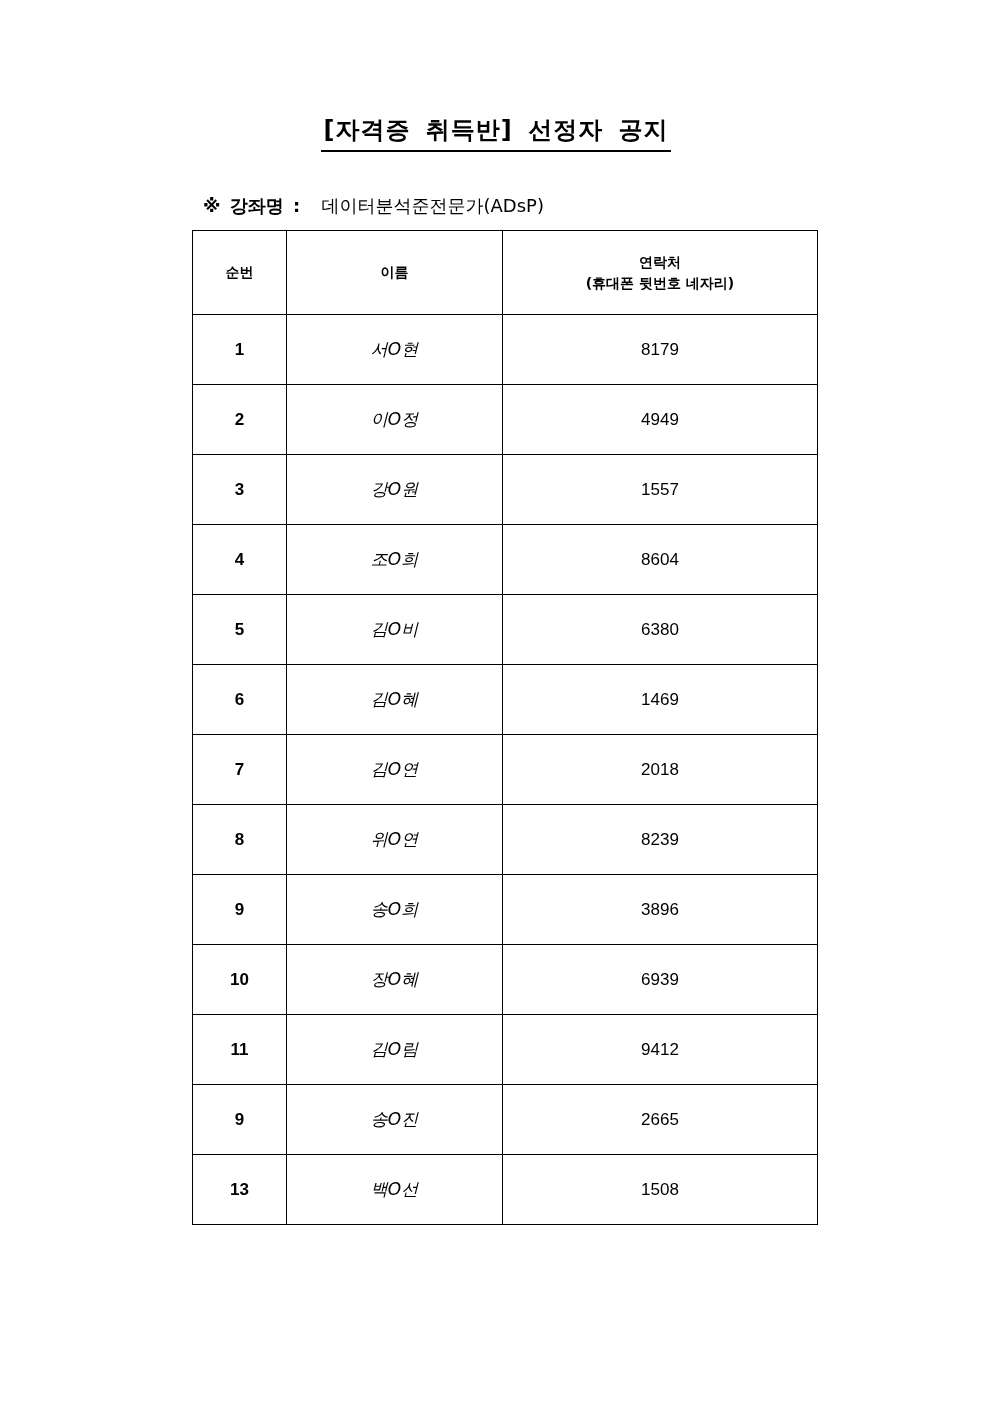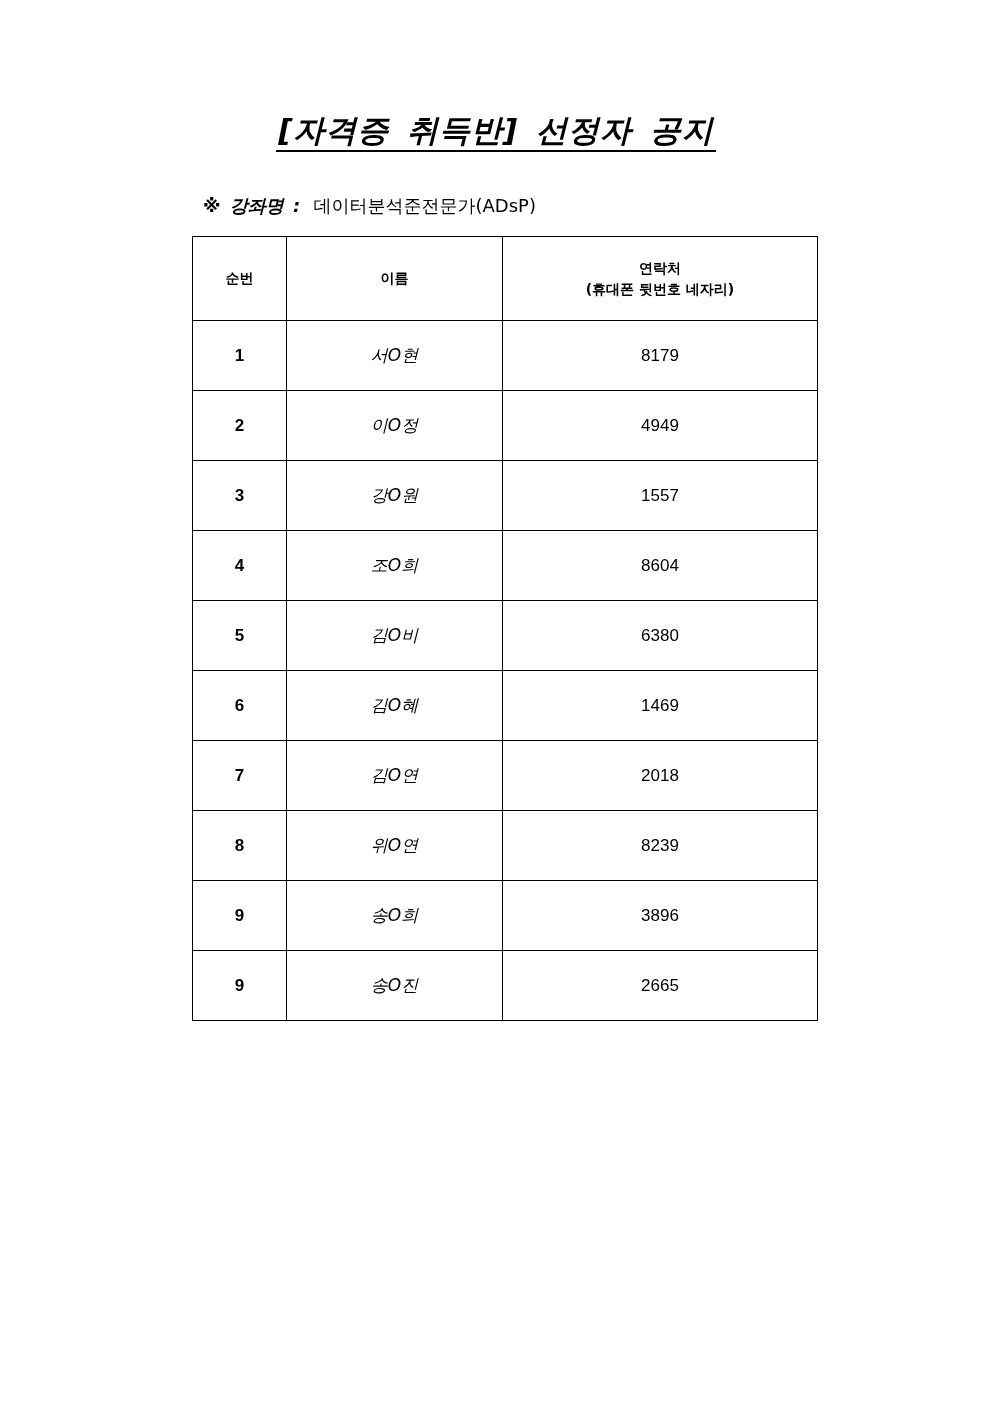--- a/index.html
+++ b/index.html
@@ -16,44 +16,43 @@
     }
     .title {
       position: absolute;
       left: 0;
       width: 992px;
       top: 110px;
       text-align: center;
     }
     .title span {
       display: inline-block;
-      font-size: 31px;
+      font-size: 24px;
       font-weight: bold;
       letter-spacing: 1px;
       word-spacing: 6px;
       border-bottom: 2px solid #000;
       padding: 0 2px 0px 2px;
       line-height: 40px;
-      font-style: italic;
     }
     .course {
       position: absolute;
       left: 203px;
       top: 194px;
       font-size: 18px;
       font-weight: bold;
       line-height: 24px;
       word-spacing: 3px;
     }
-    .course .label { margin-right: 4px; font-style: italic; }
+    .course .label { margin-right: 12px; }
     .course .value { font-weight: normal; }
     table.roster {
       position: absolute;
       left: 192px;
-      top: 236px;
+      top: 230px;
       border-collapse: collapse;
       table-layout: fixed;
       width: 625px;
     }
     table.roster th, table.roster td {
       border: 1px solid #000;
       text-align: center;
       vertical-align: middle;
       padding: 0;
     }
@@ -155,18 +154,33 @@
       <td class="no">8</td>
       <td class="name">위O연</td>
       <td class="contact">8239</td>
     </tr>
     <tr>
       <td class="no">9</td>
       <td class="name">송O희</td>
       <td class="contact">3896</td>
     </tr>
     <tr>
+      <td class="no">10</td>
+      <td class="name">장O혜</td>
+      <td class="contact">6939</td>
+    </tr>
+    <tr>
+      <td class="no">11</td>
+      <td class="name">김O림</td>
+      <td class="contact">9412</td>
+    </tr>
+    <tr>
       <td class="no">9</td>
       <td class="name">송O진</td>
       <td class="contact">2665</td>
+    </tr>
+    <tr>
+      <td class="no">13</td>
+      <td class="name">백O선</td>
+      <td class="contact">1508</td>
     </tr>
   </tbody>
 </table>
 
 </body></html>

